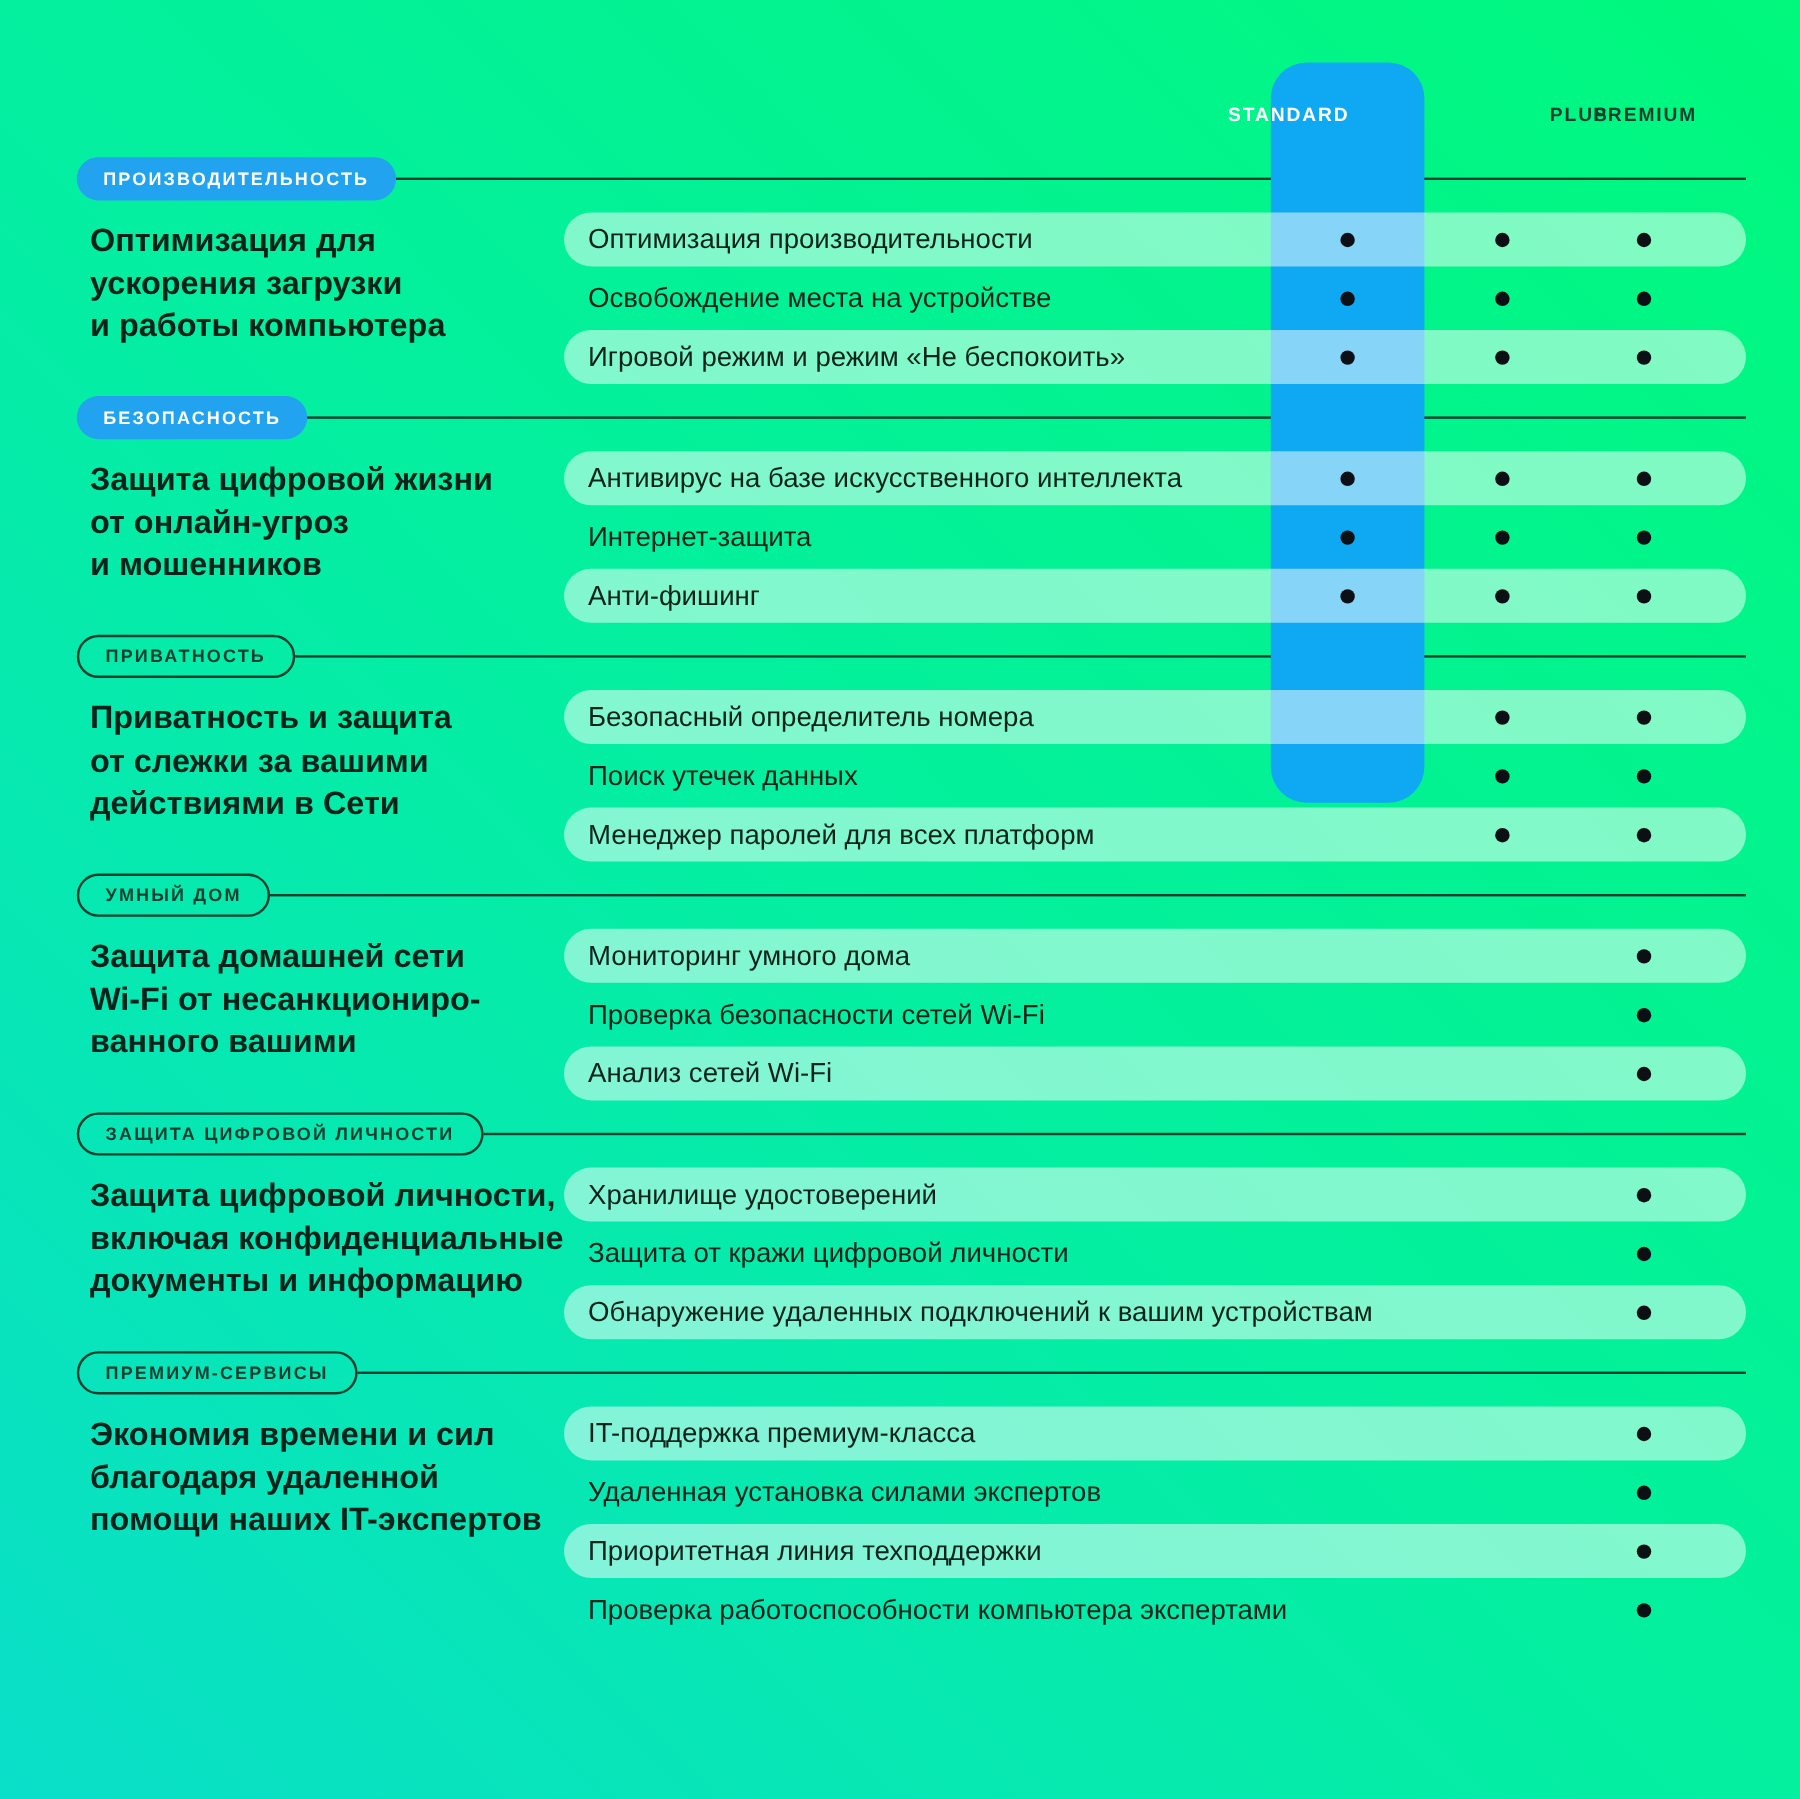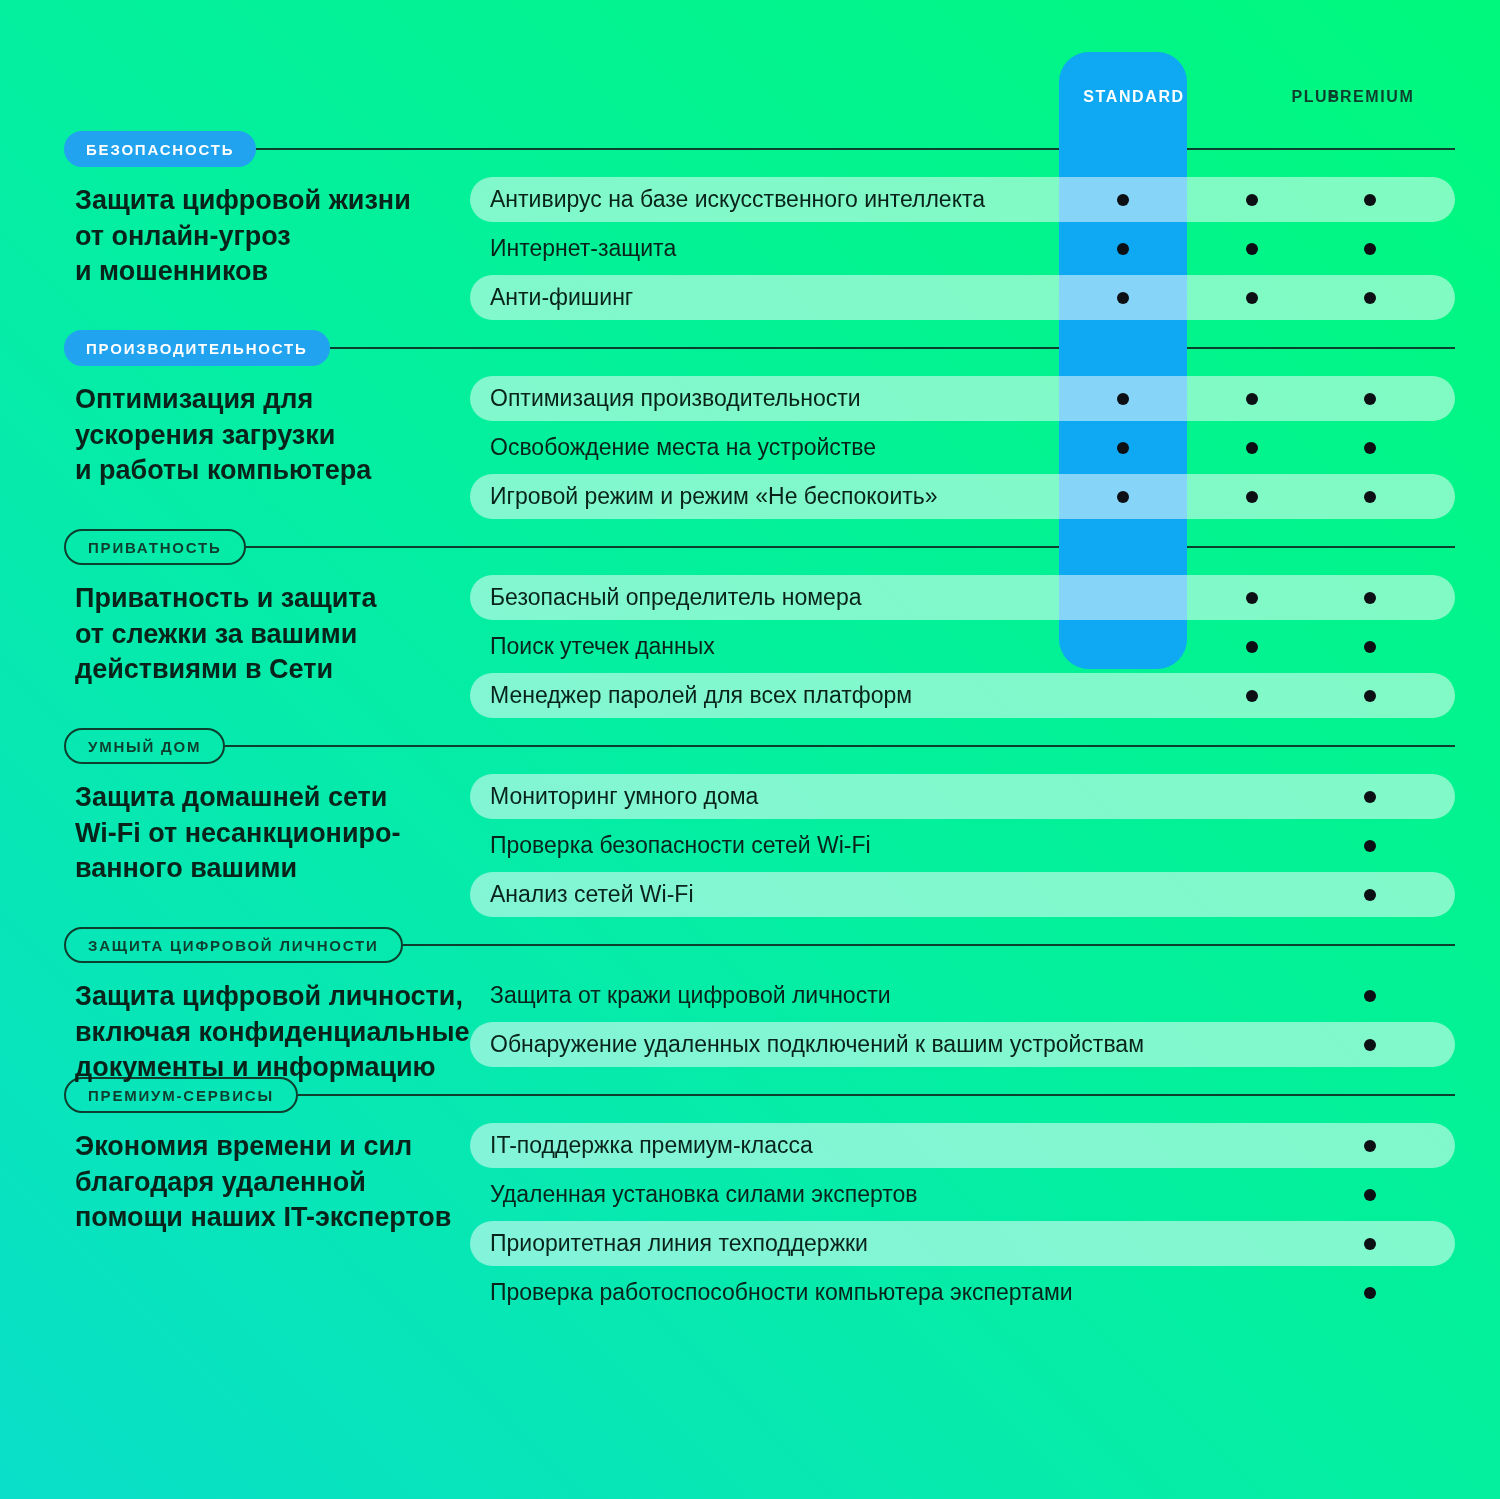--- a/index.html
+++ b/index.html
@@ -83,28 +83,59 @@
   }
 </style>
 </head>
 <body>
 
 <div class="canvas">
 
   <div class="standard-column"></div>
 
   <div class="plan-headers">
-    <div class="plan-header highlighted" style="left:1134px">STANDARD</div>
+    <div class="plan-header highlighted" style="left:1074px">STANDARD</div>
     <div class="plan-header" style="left:1316px">PLUS</div>
     <div class="plan-header" style="left:1371px">PREMIUM</div>
   </div>
 
   <div class="sections">
       <div class="section">
         <div class="section-header">
+          <div class="badge filled">ПРОИЗВОДИТЕЛЬНОСТЬ</div>
+          <div class="header-line"></div>
+        </div>
+        <div class="section-body">
+          <div class="description">Оптимизация для
+ускорения загрузки
+и работы компьютера</div>
+          <div class="rows">
+            <div class="row pill">
+              <span class="row-label">Оптимизация производительности</span>
+              <span class="dot" style="left: 653px;"></span>
+              <span class="dot" style="left: 782px;"></span>
+              <span class="dot" style="left: 900px;"></span>
+            </div>
+            <div class="row">
+              <span class="row-label">Освобождение места на устройстве</span>
+              <span class="dot" style="left: 653px;"></span>
+              <span class="dot" style="left: 782px;"></span>
+              <span class="dot" style="left: 900px;"></span>
+            </div>
+            <div class="row pill">
+              <span class="row-label">Игровой режим и режим «Не беспокоить»</span>
+              <span class="dot" style="left: 653px;"></span>
+              <span class="dot" style="left: 782px;"></span>
+              <span class="dot" style="left: 900px;"></span>
+            </div>
+          </div>
+        </div>
+      </div>
+      <div class="section">
+        <div class="section-header">
           <div class="badge filled">БЕЗОПАСНОСТЬ</div>
           <div class="header-line"></div>
         </div>
         <div class="section-body">
           <div class="description">Защита цифровой жизни
 от онлайн-угроз
 и мошенников</div>
           <div class="rows">
             <div class="row pill">
               <span class="row-label">Антивирус на базе искусственного интеллекта</span>
@@ -122,51 +153,20 @@
               <span class="row-label">Анти-фишинг</span>
               <span class="dot" style="left: 653px;"></span>
               <span class="dot" style="left: 782px;"></span>
               <span class="dot" style="left: 900px;"></span>
             </div>
           </div>
         </div>
       </div>
       <div class="section">
         <div class="section-header">
-          <div class="badge filled">ПРОИЗВОДИТЕЛЬНОСТЬ</div>
-          <div class="header-line"></div>
-        </div>
-        <div class="section-body">
-          <div class="description">Оптимизация для
-ускорения загрузки
-и работы компьютера</div>
-          <div class="rows">
-            <div class="row pill">
-              <span class="row-label">Оптимизация производительности</span>
-              <span class="dot" style="left: 653px;"></span>
-              <span class="dot" style="left: 782px;"></span>
-              <span class="dot" style="left: 900px;"></span>
-            </div>
-            <div class="row">
-              <span class="row-label">Освобождение места на устройстве</span>
-              <span class="dot" style="left: 653px;"></span>
-              <span class="dot" style="left: 782px;"></span>
-              <span class="dot" style="left: 900px;"></span>
-            </div>
-            <div class="row pill">
-              <span class="row-label">Игровой режим и режим «Не беспокоить»</span>
-              <span class="dot" style="left: 653px;"></span>
-              <span class="dot" style="left: 782px;"></span>
-              <span class="dot" style="left: 900px;"></span>
-            </div>
-          </div>
-        </div>
-      </div>
-      <div class="section">
-        <div class="section-header">
           <div class="badge outline">ПРИВАТНОСТЬ</div>
           <div class="header-line"></div>
         </div>
         <div class="section-body">
           <div class="description">Приватность и защита
 от слежки за вашими
 действиями в Сети</div>
           <div class="rows">
             <div class="row pill">
               <span class="row-label">Безопасный определитель номера</span>
@@ -214,20 +214,24 @@
       <div class="section">
         <div class="section-header">
           <div class="badge outline">ЗАЩИТА ЦИФРОВОЙ ЛИЧНОСТИ</div>
           <div class="header-line"></div>
         </div>
         <div class="section-body">
           <div class="description">Защита цифровой личности,
 включая конфиденциальные
 документы и информацию</div>
           <div class="rows">
+            <div class="row pill">
+              <span class="row-label">Хранилище удостоверений</span>
+              <span class="dot" style="left: 900px;"></span>
+            </div>
             <div class="row">
               <span class="row-label">Защита от кражи цифровой личности</span>
               <span class="dot" style="left: 900px;"></span>
             </div>
             <div class="row pill">
               <span class="row-label">Обнаружение удаленных подключений к вашим устройствам</span>
               <span class="dot" style="left: 900px;"></span>
             </div>
           </div>
         </div>

